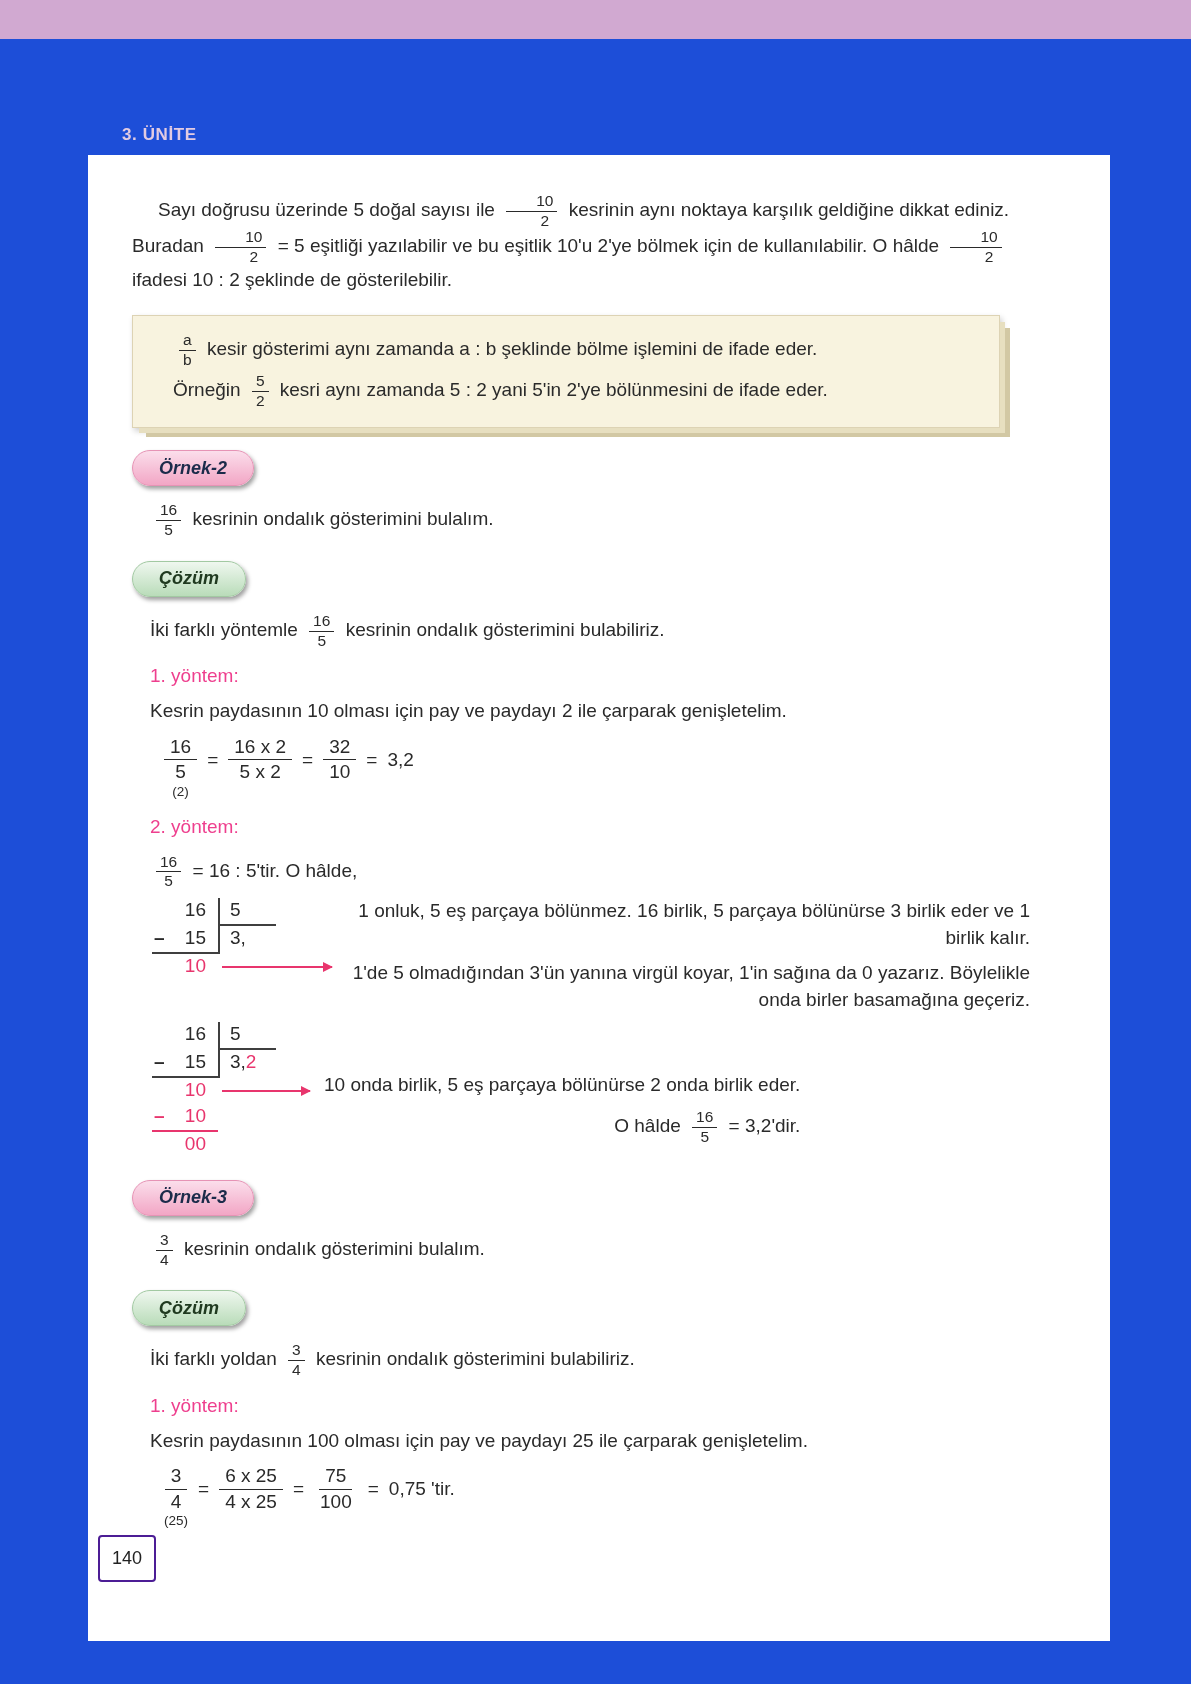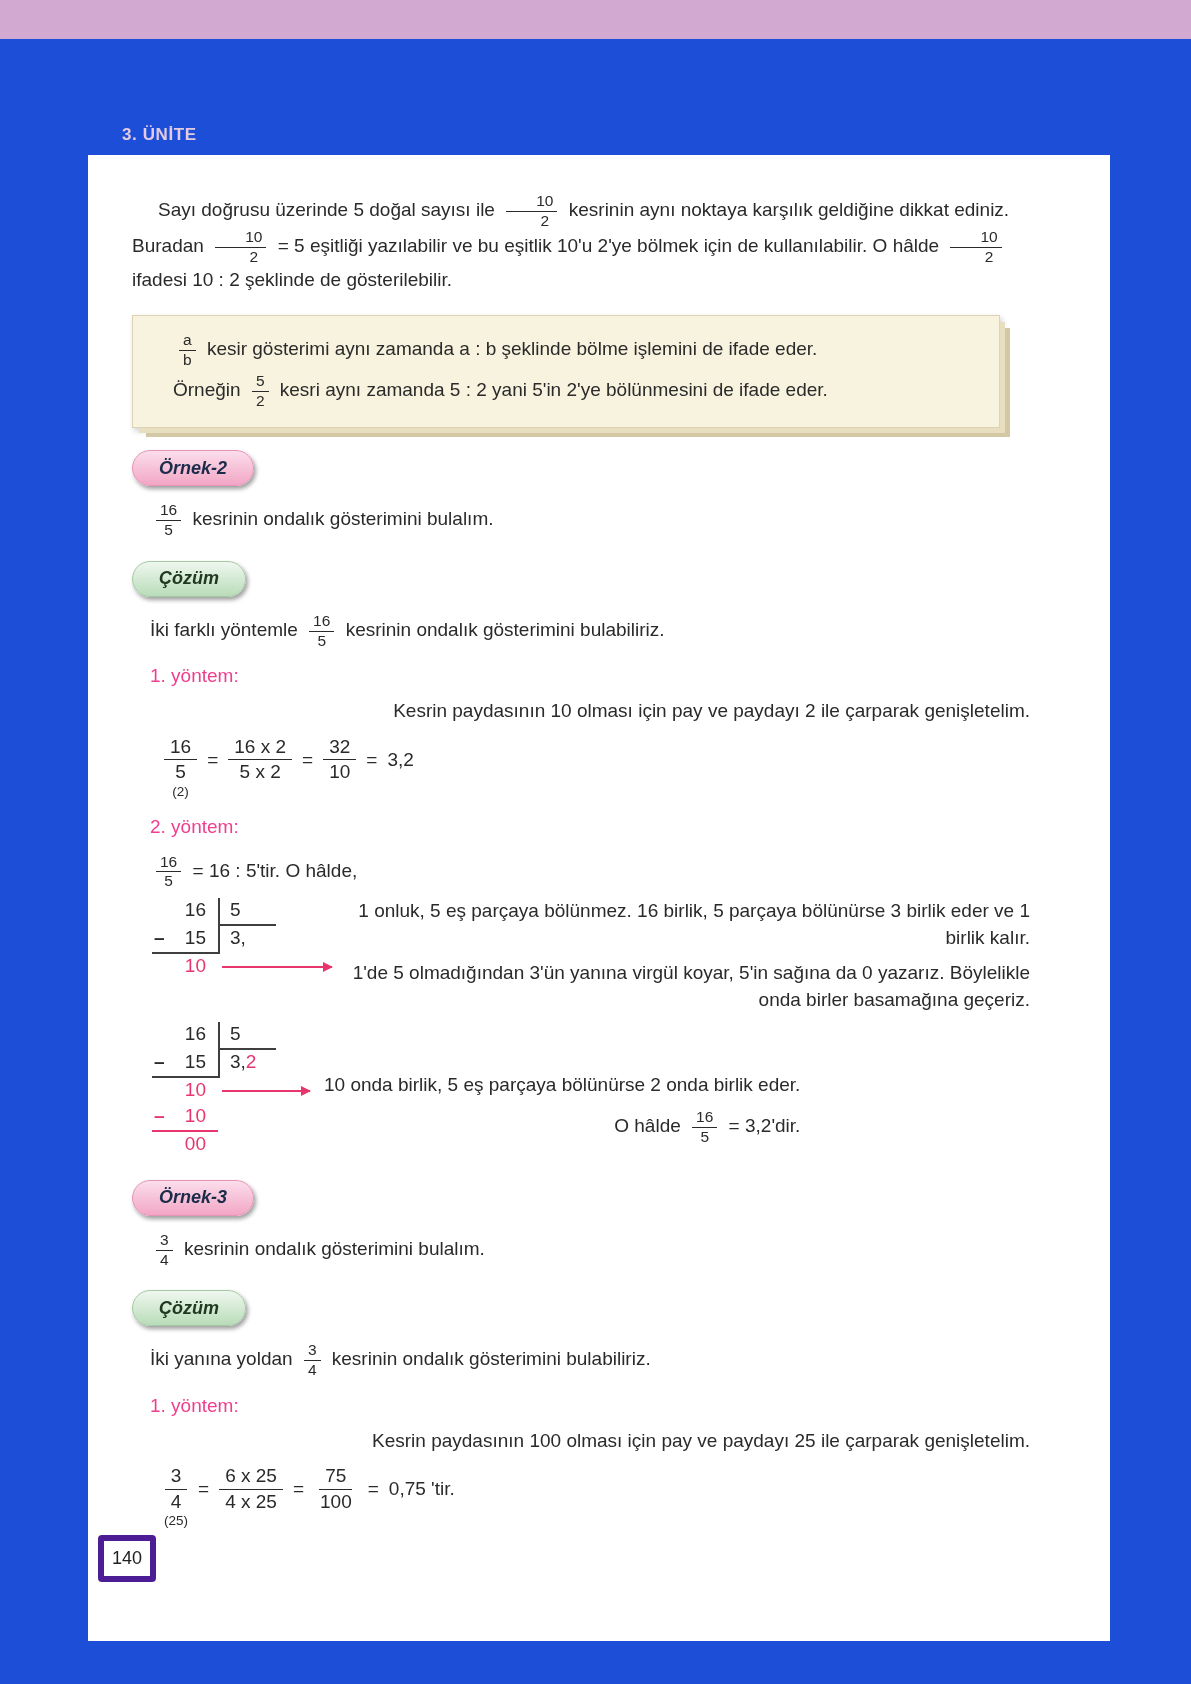--- a/index.html
+++ b/index.html
@@ -30,21 +30,21 @@
   .ib-line { font-size:19px; line-height:1.5; margin:4px 0; }
 
   
   .badge { display:inline-flex; align-items:center; justify-content:center; height:36px; padding:0 26px; border-radius:18px;
            font-weight:bold; font-style:italic; font-size:18px; box-shadow:2px 3px 4px rgba(0,0,0,.38); margin-top:22px; }
   .badge.pink { background:linear-gradient(#fbdeeb, #f2a6c5); border:1px solid #e693b5; color:#1b2b4a; }
   .badge.green { background:linear-gradient(#eff7ef, #b9dcb9); border:1px solid #a2c9a2; color:#203a20;text-align:center; }
 
   .statement { margin-top:16px; }
   .method-heading { margin-top:16px; margin-left:18px; font-size:19px; color:#ee3f8e; }
-  .method-text { margin-top:10px; margin-left:18px;text-align:right; }
+  .method-text { margin-top:10px; margin-left:18px; }
 
   
   .equation { display:flex; align-items:flex-start; margin:12px 0 0 24px; font-size:19px; }
   .eqfrac { font-size:19px; margin:0 8px; }
   .eqfrac .num { padding:0 6px 2px; }
   .eqfrac .den { padding:2px 6px 0; }
   .eqsign, .eqresult { line-height:24px; margin-top:11px; }
   .eqresult { margin-left:8px; }
   .eqsign { margin:11px 2px 0; }
 
@@ -68,21 +68,21 @@
   .w110 { width:110px; } .w88 { width:88px; }
 
   .div-notes { margin-left:14px; max-width:700px;text-align:right; }
   .note { line-height:1.42; }
   .note-2 { margin-top:8px; }
   .note-align-arrow { margin-top:50px; }
   .conclusion { margin-top:10px; }
 
   
   .page-number { position:absolute; left:98px; top:1496px; width:58px; height:47px; background:#ffffff;
-                 border:6px solid #4c1d95; border-radius:4px; display:flex; align-items:center; justify-content:center;
+                 border:2px solid #4c1d95; border-radius:4px; display:flex; align-items:center; justify-content:center;
                  font-size:18px; color:#222; }
 </style>
 </head>
 <body>
 
 <div class="canvas">
 
   <div class="unit-label">3. ÜNİTE</div>
 
   <div class="page">
@@ -195,21 +195,21 @@
         </div>
         <div class="ldiv-row">
           <span class="ldiv-l red">
               <span>10</span>
             </span>
           <span class="harrow w110"></span>
         </div>
       </div>
       <div class="div-notes">
         <p class="body-text note">1 onluk, 5 eş parçaya bölünmez. 16 birlik, 5 parçaya bölünürse 3 birlik eder ve 1 birlik kalır.</p>
-        <p class="body-text note note-2">1'de 5 olmadığından 3'ün yanına virgül koyar, 5'in sağına da 0 yazarız. Böylelikle onda birler basamağına geçeriz.</p>
+        <p class="body-text note note-2">1'de 5 olmadığından 3'ün yanına virgül koyar, 1'in sağına da 0 yazarız. Böylelikle onda birler basamağına geçeriz.</p>
       </div>
     </div>
 
     <div class="div-section">
       <div class="ldiv">
         <div class="ldiv-row">
           <span class="ldiv-l">
               <span>16</span>
             </span>
           <span class="ldiv-r vline hbottom"><span>5</span></span>
@@ -260,21 +260,21 @@
       <span class="frac">
           <span class="num">3</span>
           <span class="den">4</span>
         </span>
       <span>kesrinin ondalık gösterimini bulalım.</span>
     </p>
 
     <div><span class="badge green">Çözüm</span></div>
 
     <p class="body-text statement indent">
-      <span>İki yanına yoldan</span>
+      <span>İki farklı yoldan</span>
       <span class="frac">
           <span class="num">3</span>
           <span class="den">4</span>
         </span>
       <span>kesrinin ondalık gösterimini bulabiliriz.</span>
     </p>
 
     <p class="method-heading">1. yöntem:</p>
     <p class="body-text method-text">Kesrin paydasının 100 olması için pay ve paydayı 25 ile çarparak genişletelim.</p>
 

